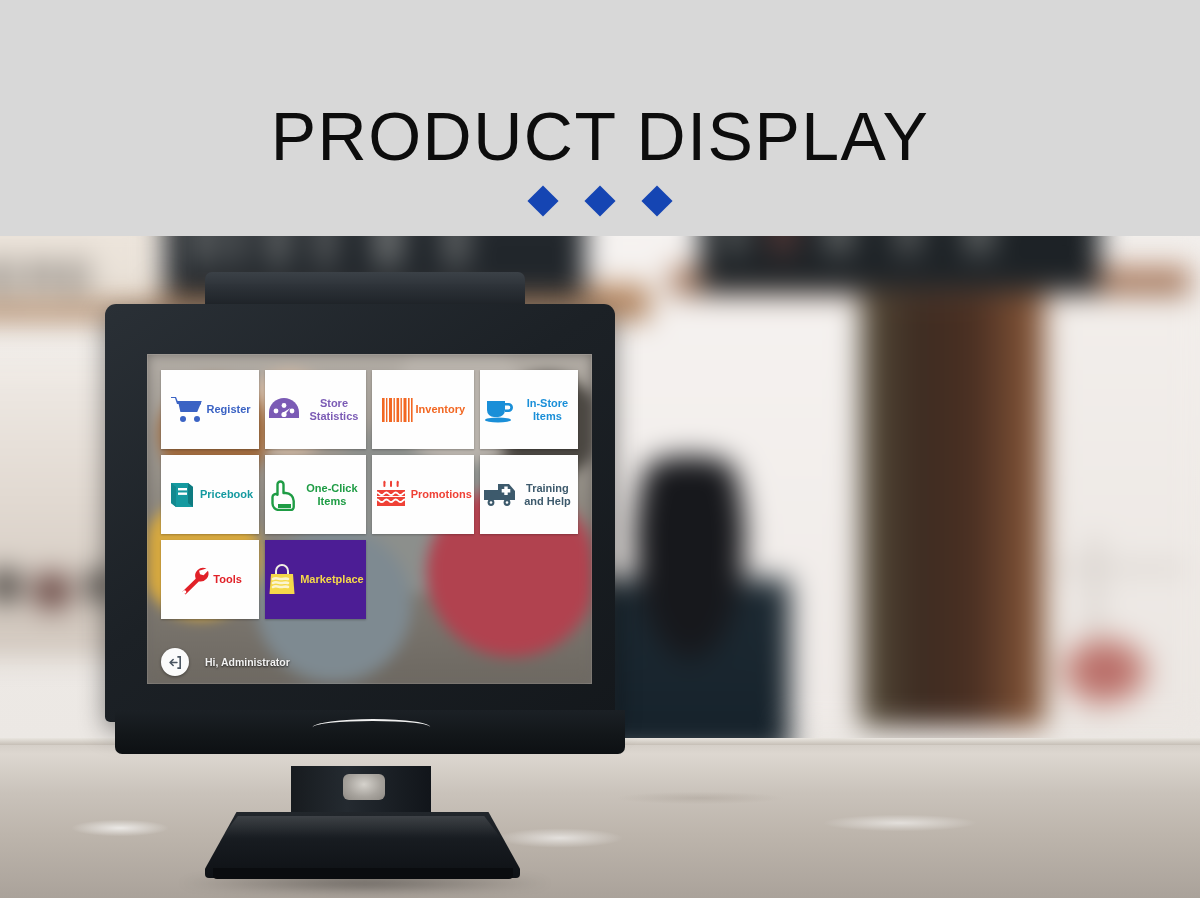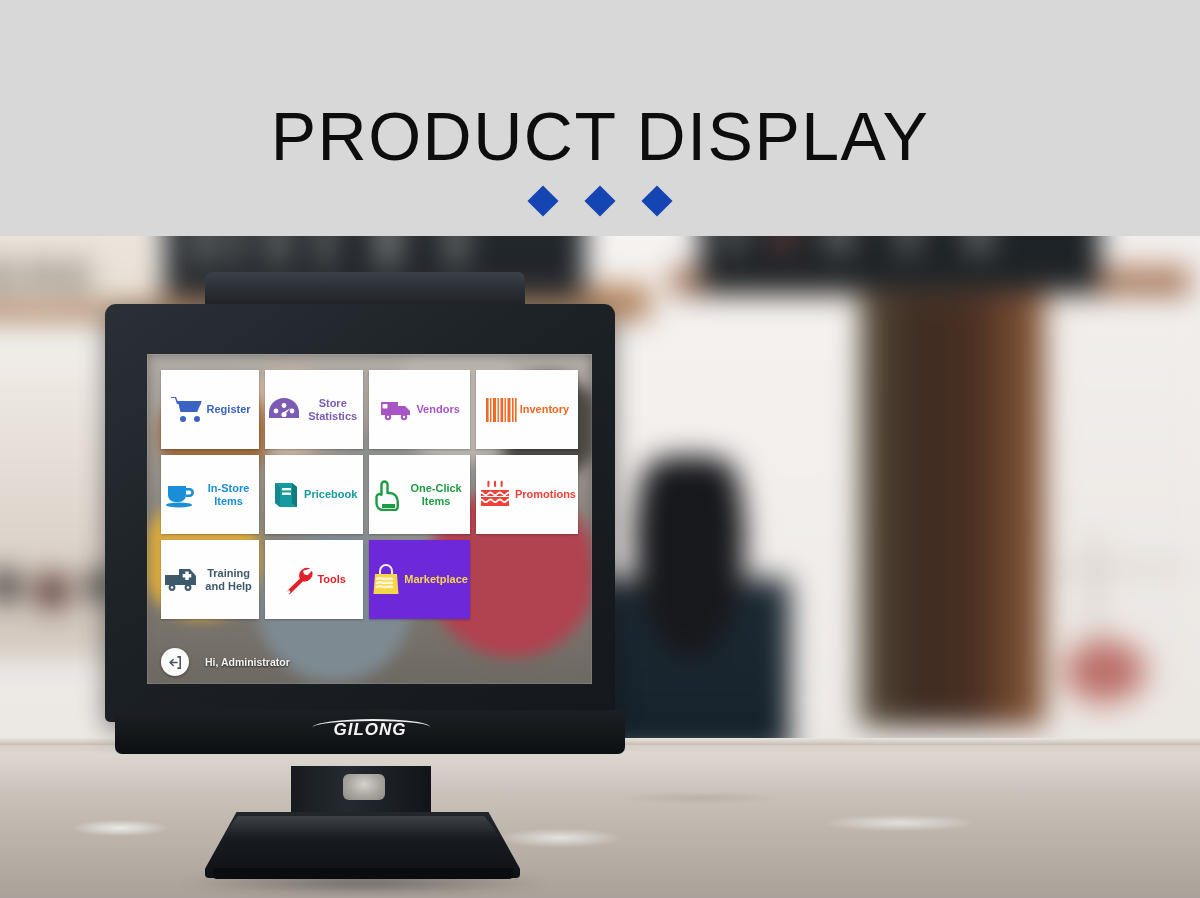--- a/index.html
+++ b/index.html
@@ -206,21 +206,21 @@
     display:grid; grid-template-columns:repeat(4, 1fr);
     grid-template-rows:repeat(3, 79px);
     gap:6px;
   }
   .tile {
     background:#fefefe;
     display:flex; flex-direction:row; align-items:center; justify-content:center;
     gap:3px; padding:6px 2px;
     box-shadow:0 1px 2px rgba(0,0,0,.25);
   }
-  .tile.accent { background:#6d28d9; }
+  .tile.accent { background:#4c1d95; }
   .tile-icon { height:34px; display:flex; align-items:center; justify-content:center; }
   .tile-icon svg { display:block; }
   .tile-label {
     font-size:11px; font-weight:700; line-height:1.12; text-align:center;
     font-family:"Liberation Sans", sans-serif;
   }
 
   .user-bar {
     position:absolute; left:14px; bottom:8px;
     display:flex; align-items:center; gap:16px;
@@ -359,36 +359,20 @@
                     <circle cx="9" cy="16" r="2.4" fill="#fff"></circle>
                     <circle cx="17" cy="10.5" r="2.4" fill="#fff"></circle>
                     <circle cx="25" cy="16" r="2.4" fill="#fff"></circle>
                     <path d="M17 20.5l6.5-7.5-8.5 5.2z" fill="#fff"></path>
                     <circle cx="17" cy="19.5" r="2.6" fill="#fff"></circle>
                   </svg>
                 </div>
                 <div class="tile-label" style="color:#7b5bb5">Store Statistics</div>
               </div>
 
-              <div class="tile">
-                <div class="tile-icon">
-                  <svg width="34" height="28" viewBox="0 0 34 28">
-                      <g fill="#a755c4">
-                    <path d="M2 6h17v13H2z"></path>
-                    <path d="M19 10h7l5 5v4h-12z"></path>
-                    <circle cx="9" cy="21" r="3.2"></circle>
-                        <circle cx="25" cy="21" r="3.2"></circle>
-                  </g>
-                  <circle cx="9" cy="21" r="1.2" fill="#fff"></circle>
-                      <circle cx="25" cy="21" r="1.2" fill="#fff"></circle>
-                  <rect x="3.5" y="8" width="5" height="4.5" rx="1" fill="#fff"></rect>
-                  </svg>
-                </div>
-                <div class="tile-label" style="color:#a755c4">Vendors</div>
-              </div>
 
 
               <div class="tile">
                 <div class="tile-icon">
                   <svg width="32" height="28" viewBox="0 0 32 28">
                       <g fill="#f26722">
                     <rect x="1" y="2" width="2.6" height="24"></rect>
                     <rect x="5" y="2" width="1.4" height="24"></rect>
                     <rect x="8" y="2" width="3" height="24"></rect>
                     <rect x="12.5" y="2" width="1.4" height="24"></rect>
@@ -506,21 +490,20 @@
                 <path d="M10 2h3v12h-3" fill="none" stroke="#4a5561" stroke-width="1.7"></path>
                 <path d="M2.5 8h7M5.5 4.8L2.2 8l3.3 3.2" fill="none" stroke="#4a5561" stroke-width="1.7" stroke-linecap="round" stroke-linejoin="round"></path>
               </svg>
             </div>
             <div class="user-name">Hi, Administrator</div>
           </div>
         </div>
 
         <div class="chin">
           <div class="brand-swoosh"></div>
-          <div class="brand">GILONG</div>
         </div>
       </div>
 
       <div class="neck"></div>
       <div class="neck-notch"></div>
       <div class="base"></div>
       <div class="base-shine"></div>
       <div class="base-foot"></div>
     </div>
 

